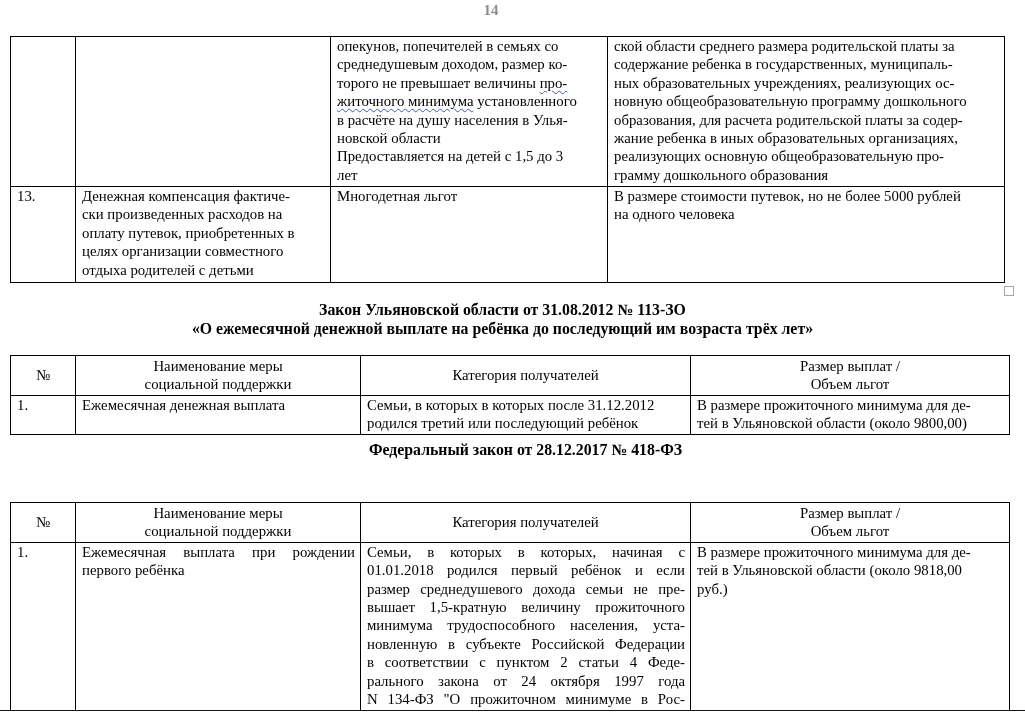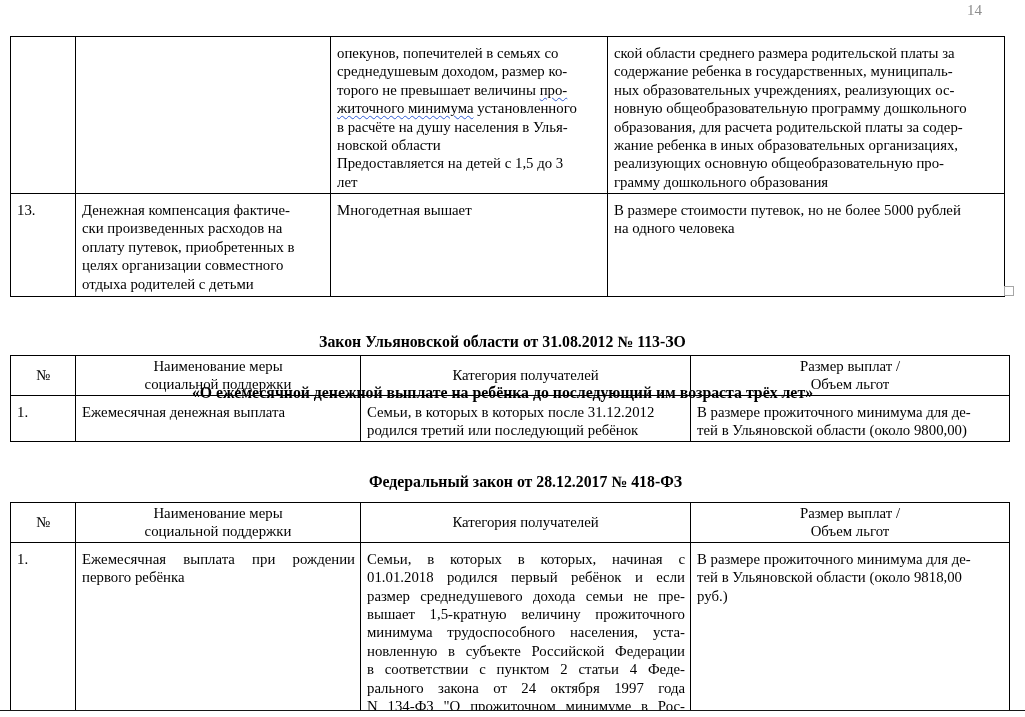--- a/index.html
+++ b/index.html
@@ -1,34 +1,34 @@
 <!DOCTYPE html>
 <html style="--page-bg: #ffffff; --text: #000000; --border: #000000; --pagenum: #8c8c8c; --wavy: #2e5bd7; --handle: #a6a6a6; --cut: #161616;"><head>
 <meta charset="utf-8">
 <style>
   html,body { margin:0; padding:0; background:#ffffff; }
   .page {
     position:relative; width:1025px; height:717px; background:var(--page-bg,#ffffff);
     font-family:"Liberation Serif", serif; color:var(--text,#000000); overflow:hidden;
   }
   .page-number {
-    position:absolute; top:2px; left:0; width:982px; text-align:right;
-    font-size:15px; color:var(--pagenum,#8c8c8c);
+    position:absolute; top:2px; left:0; width:982px; text-align:center;
+    font-size:15px; color:var(--pagenum,#8c8c8c);font-weight:bold;
   }
   .law-title {
     position:absolute; left:0; width:1005px; text-align:center;
     font-weight:bold; font-size:15.8px; line-height:19.2px;
   }
-  .law-title .line { white-space:nowrap;margin-top:32px; }
+  .law-title .line { white-space:nowrap; }
   #law1 { top:300px; }
   #law2 { top:440px;padding-left:23px; }
   table.tbl { position:absolute; border-collapse:collapse; table-layout:fixed; }
   table.tbl td {
     border:1.4px solid var(--border,#000); vertical-align:top;
-    padding:7px 5px 1px 6px; font-size:14.8px; line-height:18.4px;
+    padding:0 5px 1px 6px; font-size:14.8px; line-height:18.4px;
     white-space:pre-line; overflow:hidden;
   }
   table.tbl td.hdr { text-align:center; vertical-align:middle; padding:1px 3px; }
   #table1 { left:10px; top:36px; width:994px; }
   #table1 tr.rowA td { height:148px; }
   #table1 tr.row11 td { height:94px; }
   #table2 { left:10px; top:355px; width:999px; }
   #table2 td.hdr { height:34px; }
   #table2 tr.data td { height:37px; }
   #t3clip { position:absolute; left:10px; top:502px; width:1001px; height:208px; overflow:hidden; }
@@ -83,21 +83,21 @@
 реализующих основную общеобразовательную про-
 грамму дошкольного образования</td>
     </tr>
     <tr class="row11">
       <td>13.</td>
       <td>Денежная компенсация фактиче-
 ски произведенных расходов на
 оплату путевок, приобретенных в
 целях организации совместного
 отдыха родителей с детьми</td>
-      <td>Многодетная вышает</td>
+      <td>Многодетная льгот</td>
       <td>В размере стоимости путевок, но не более 5000 рублей
 на одного человека</td>
     </tr>
   </tbody>
     </table>
 
   <div class="resize-handle"></div>
 
   <div class="law-title" id="law1">
     <div class="line">Закон Ульяновской области от 31.08.2012 № 113-ЗО</div>

